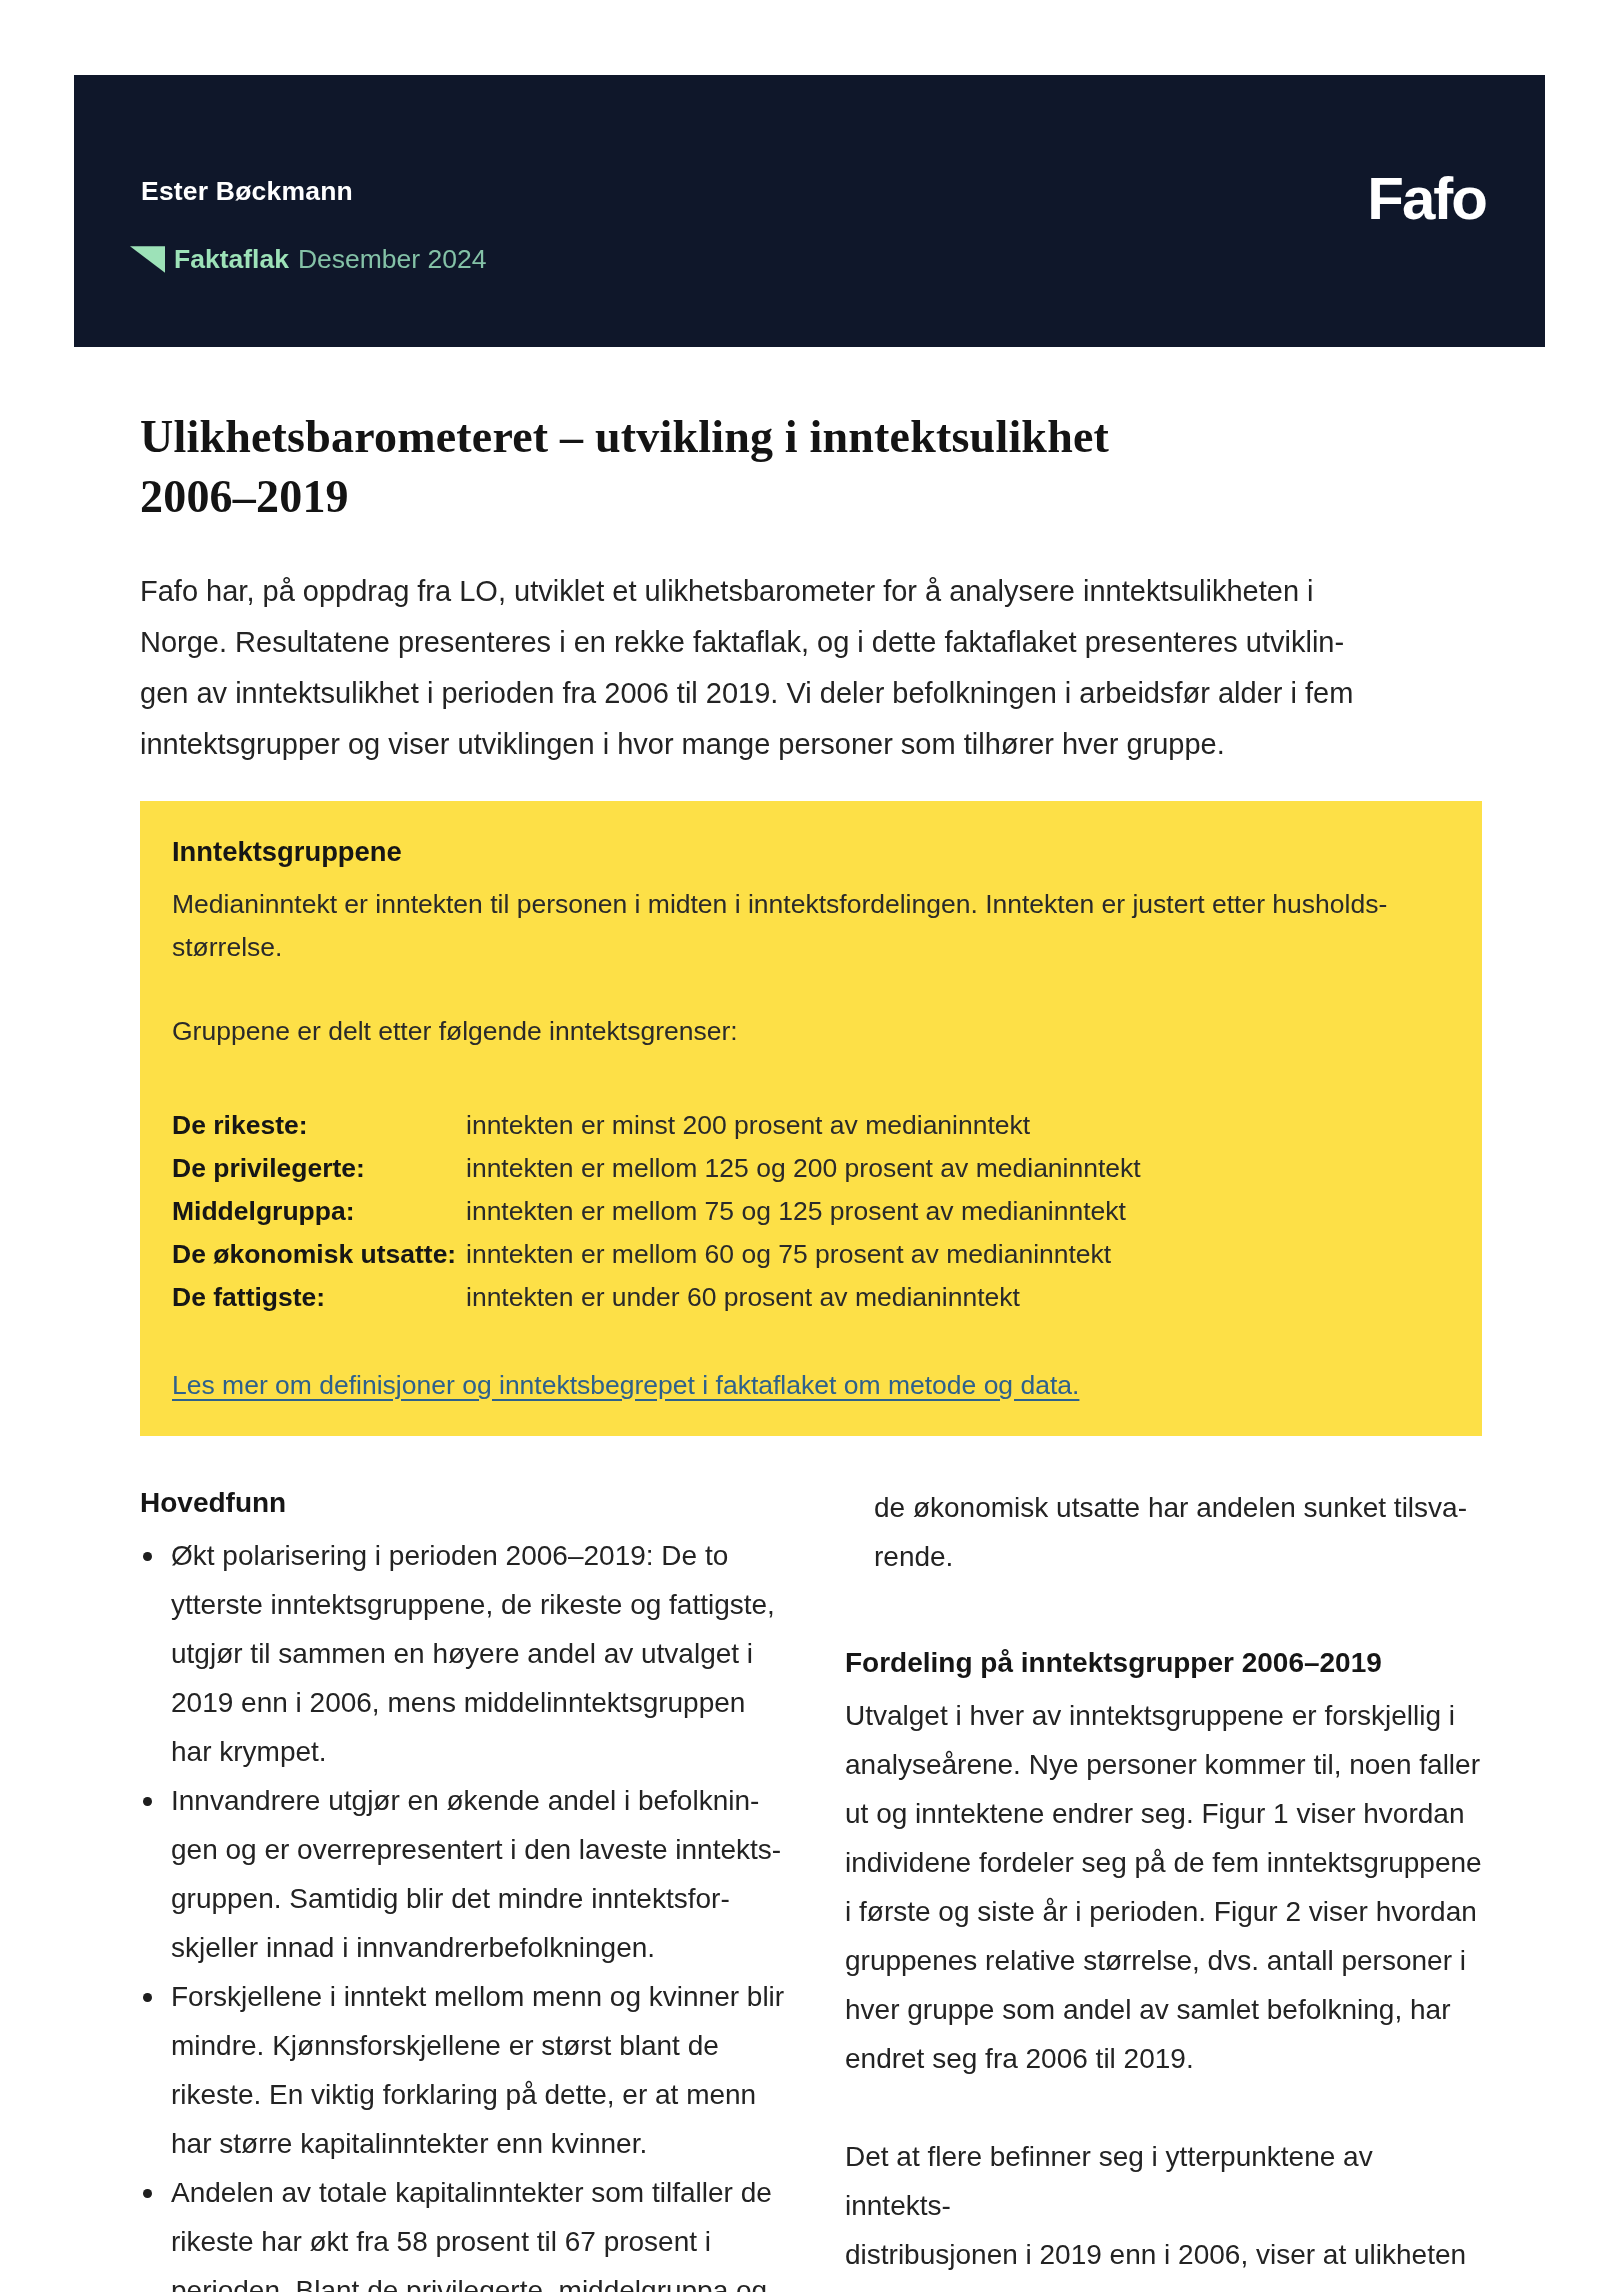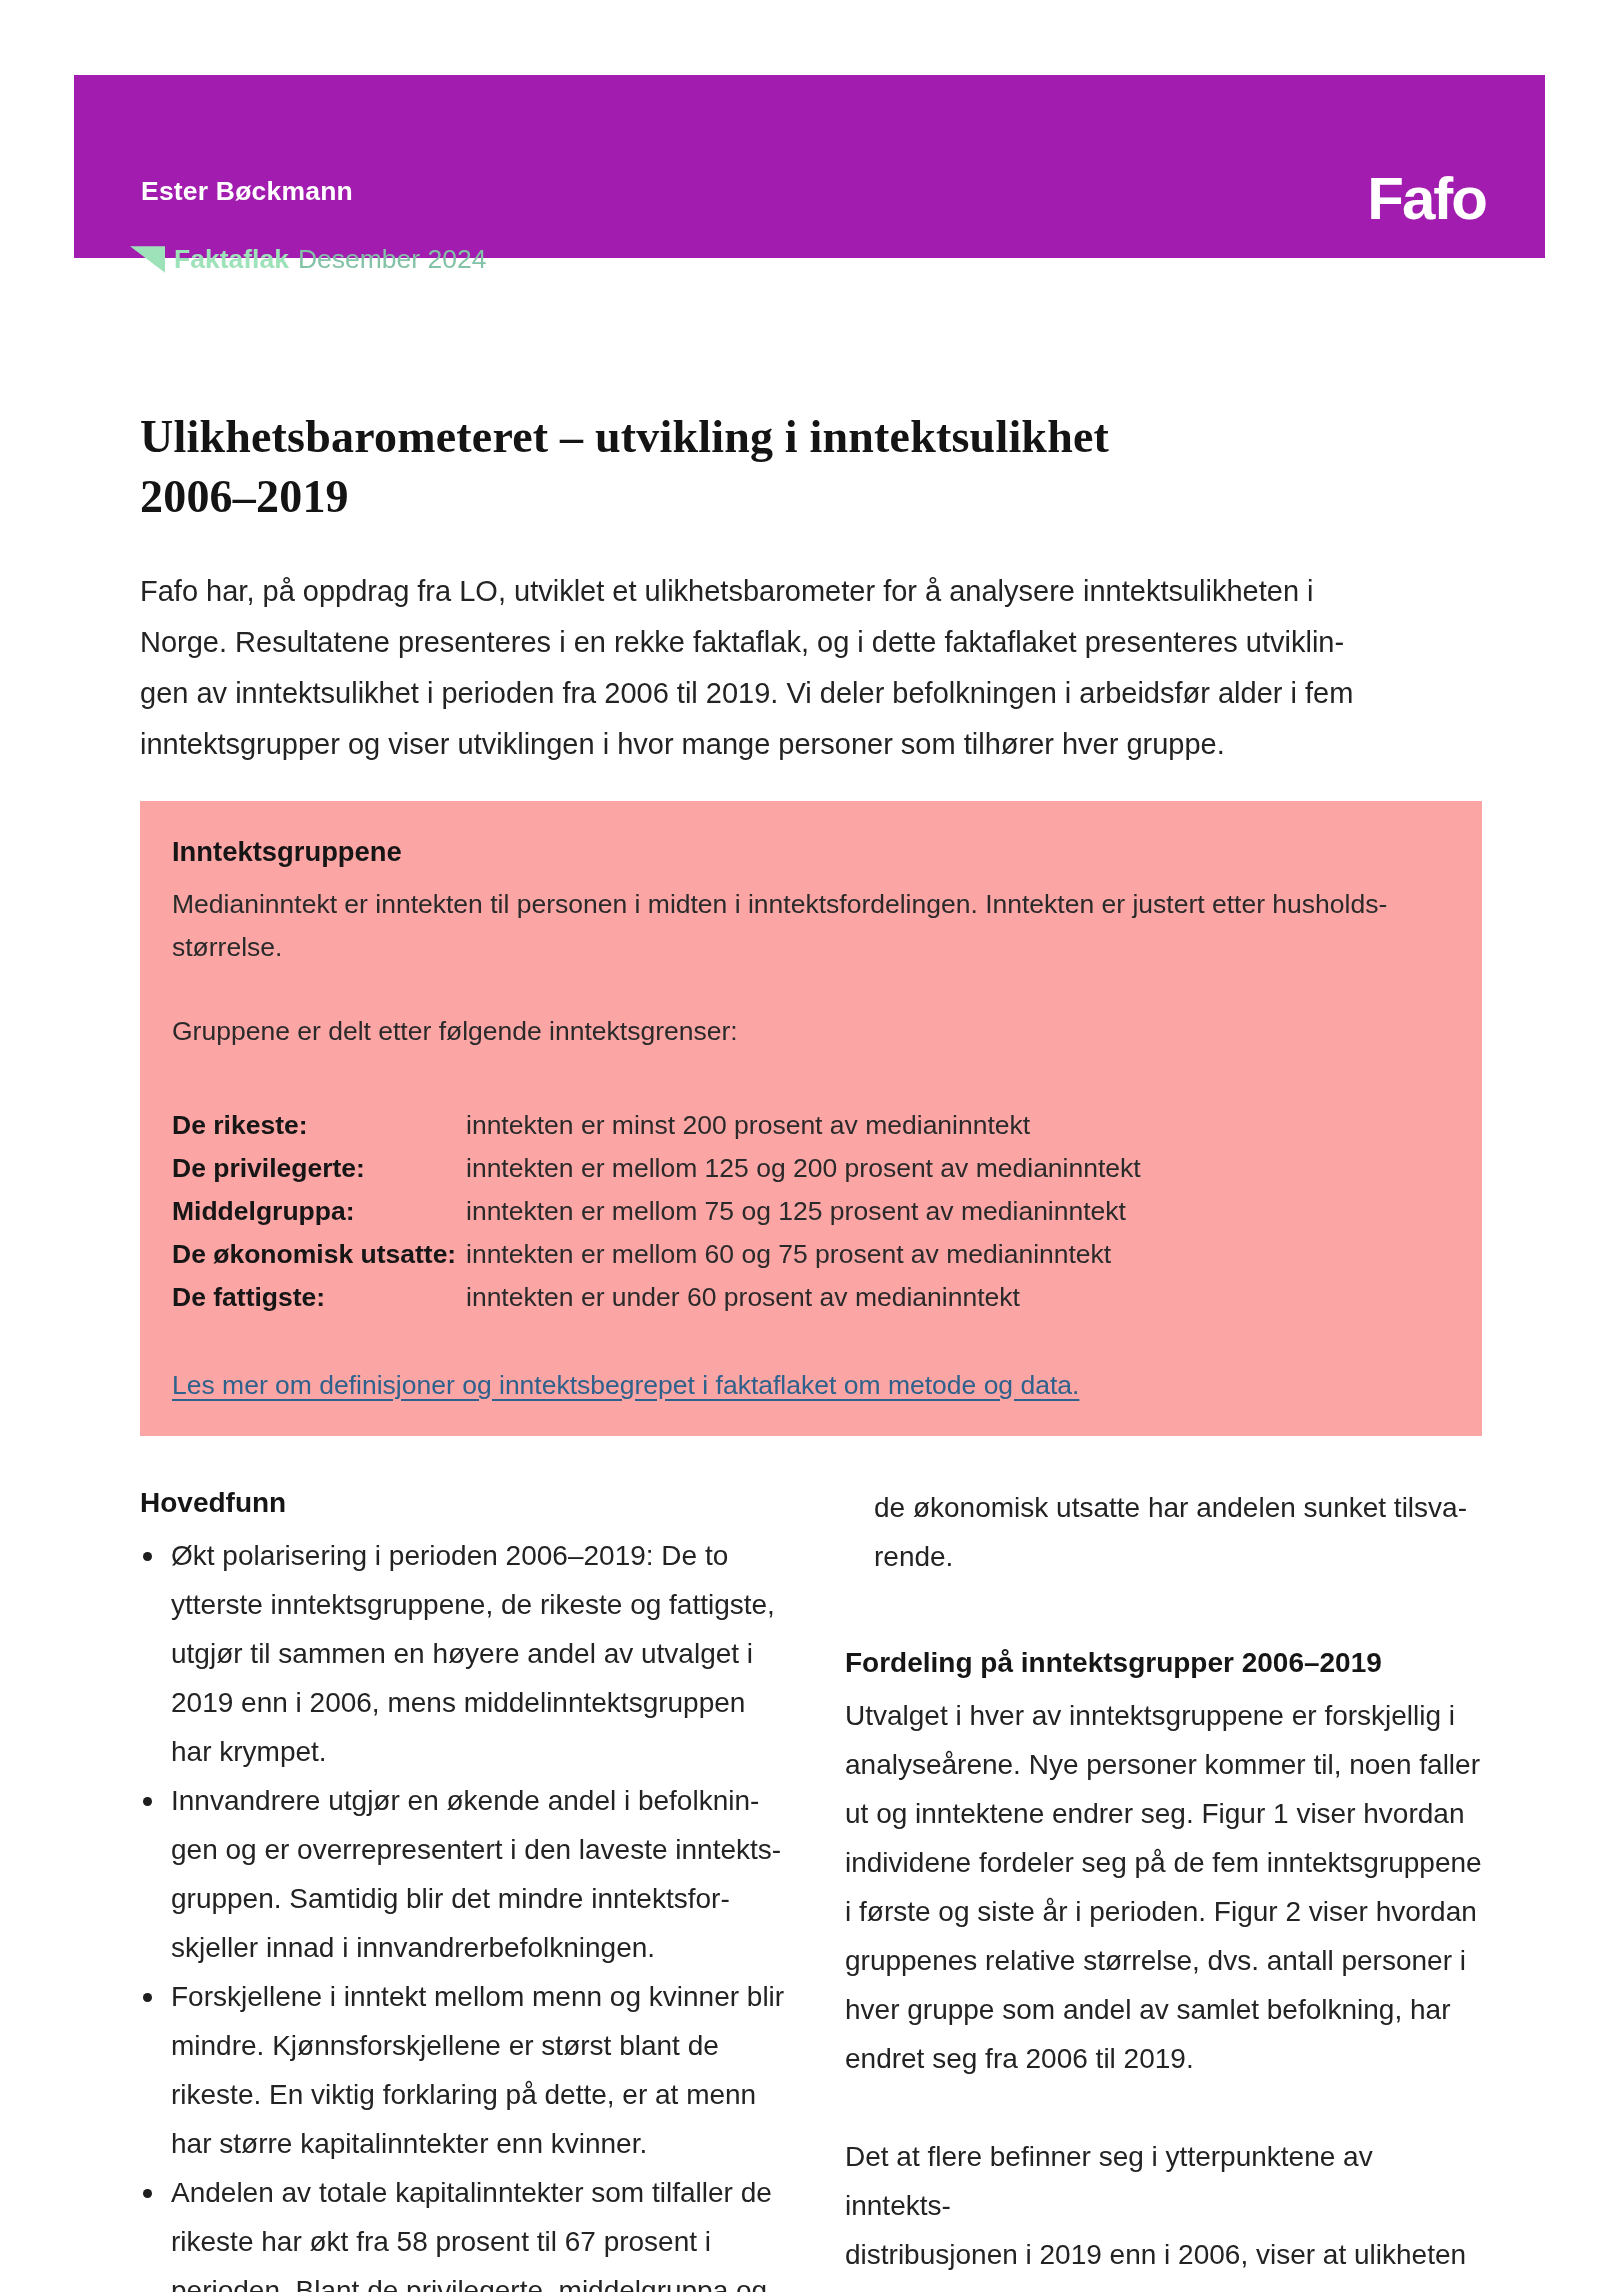--- a/index.html
+++ b/index.html
@@ -8,22 +8,22 @@
     width:1621px; height:2293px;
     background:#ffffff;
     font-family:"Liberation Sans", sans-serif;
     color:#1e1e1e;
     overflow:hidden;
   }
   
   .band {
     position:absolute;
     left:74px; top:75px;
-    width:1471px; height:183px;
-    background:#a21caf;
+    width:1471px; height:272px;
+    background:#0f172a;
   }
   .band .author {
     position:absolute; left:67px; top:101px;
     font-size:26.5px; font-weight:bold; color:#ffffff;
     letter-spacing:0.2px;
   }
   .band .series-row {
     position:absolute; left:56px; top:169px;
     display:flex; align-items:center; gap:9px;
     font-size:26.5px;
@@ -57,21 +57,21 @@
     letter-spacing:0.2px;
   }
   .intro {
     margin-top:39px;
     font-size:29px; line-height:51px;
     color:#232323;
   }
   
   .infobox {
     margin-top:31px;
-    background:#fca5a5;
+    background:#fde047;
     padding:33px 34px 29px 32px;
     box-sizing:border-box;
     width:100%;
   }
   .infobox-heading {
     font-size:27.4px; font-weight:bold; color:#161616;
     line-height:35px;
   }
   .infobox-desc {
     margin-top:13.7px;

